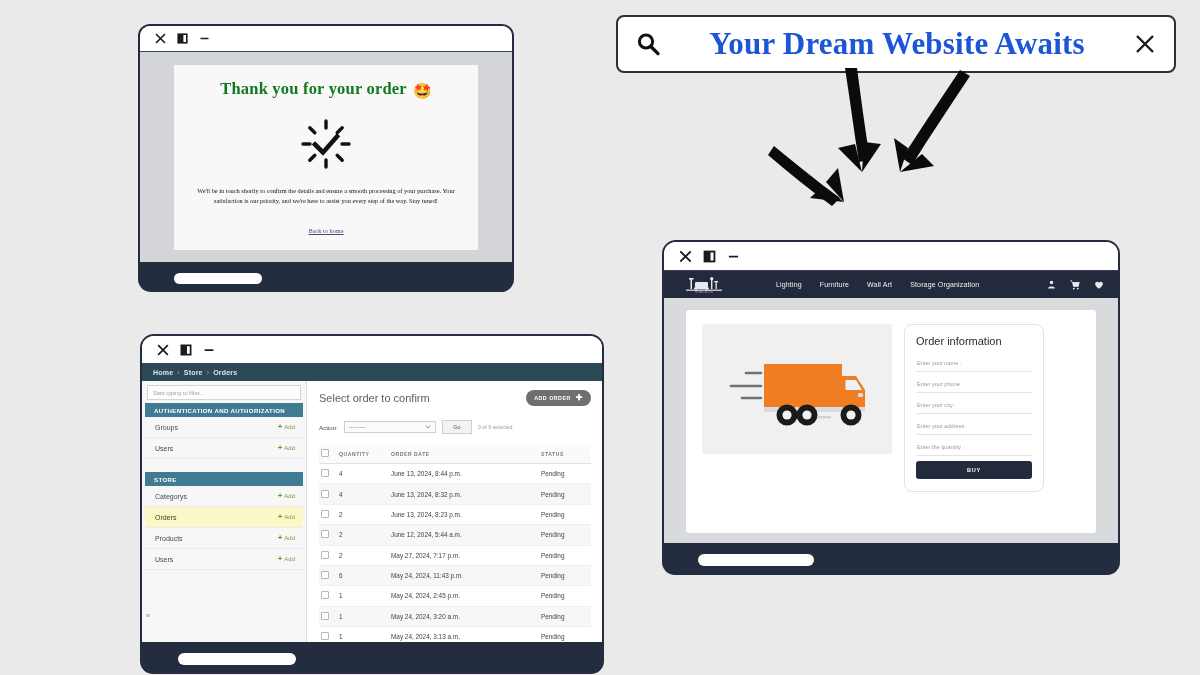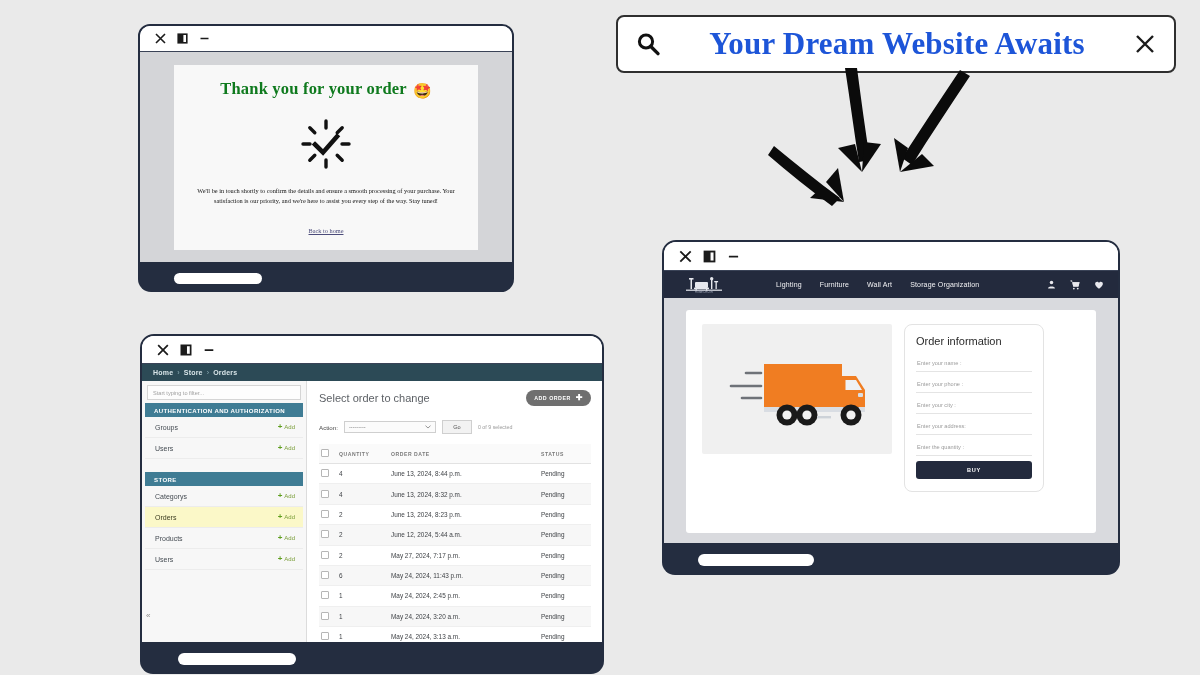--- a/index.html
+++ b/index.html
@@ -332,21 +332,21 @@
                   <span class="plus">+</span>
                   <span>Add</span>
                 </span>
             </div>
 
             <div class="adm-collapse">«</div>
           </div>
 
           <div class="adm-main">
             <div class="adm-head-row">
-              <div class="adm-title">Select order to change</div>
+              <div class="adm-title">Select order to confirm</div>
               <div class="adm-addorder">
                 <span>ADD ORDER</span>
                 <span class="plus">✚</span>
               </div>
             </div>
 
             <div class="adm-action-bar">
               <span class="adm-action-lbl">Action:</span>
               <span class="adm-select">
                 <span>---------</span>

